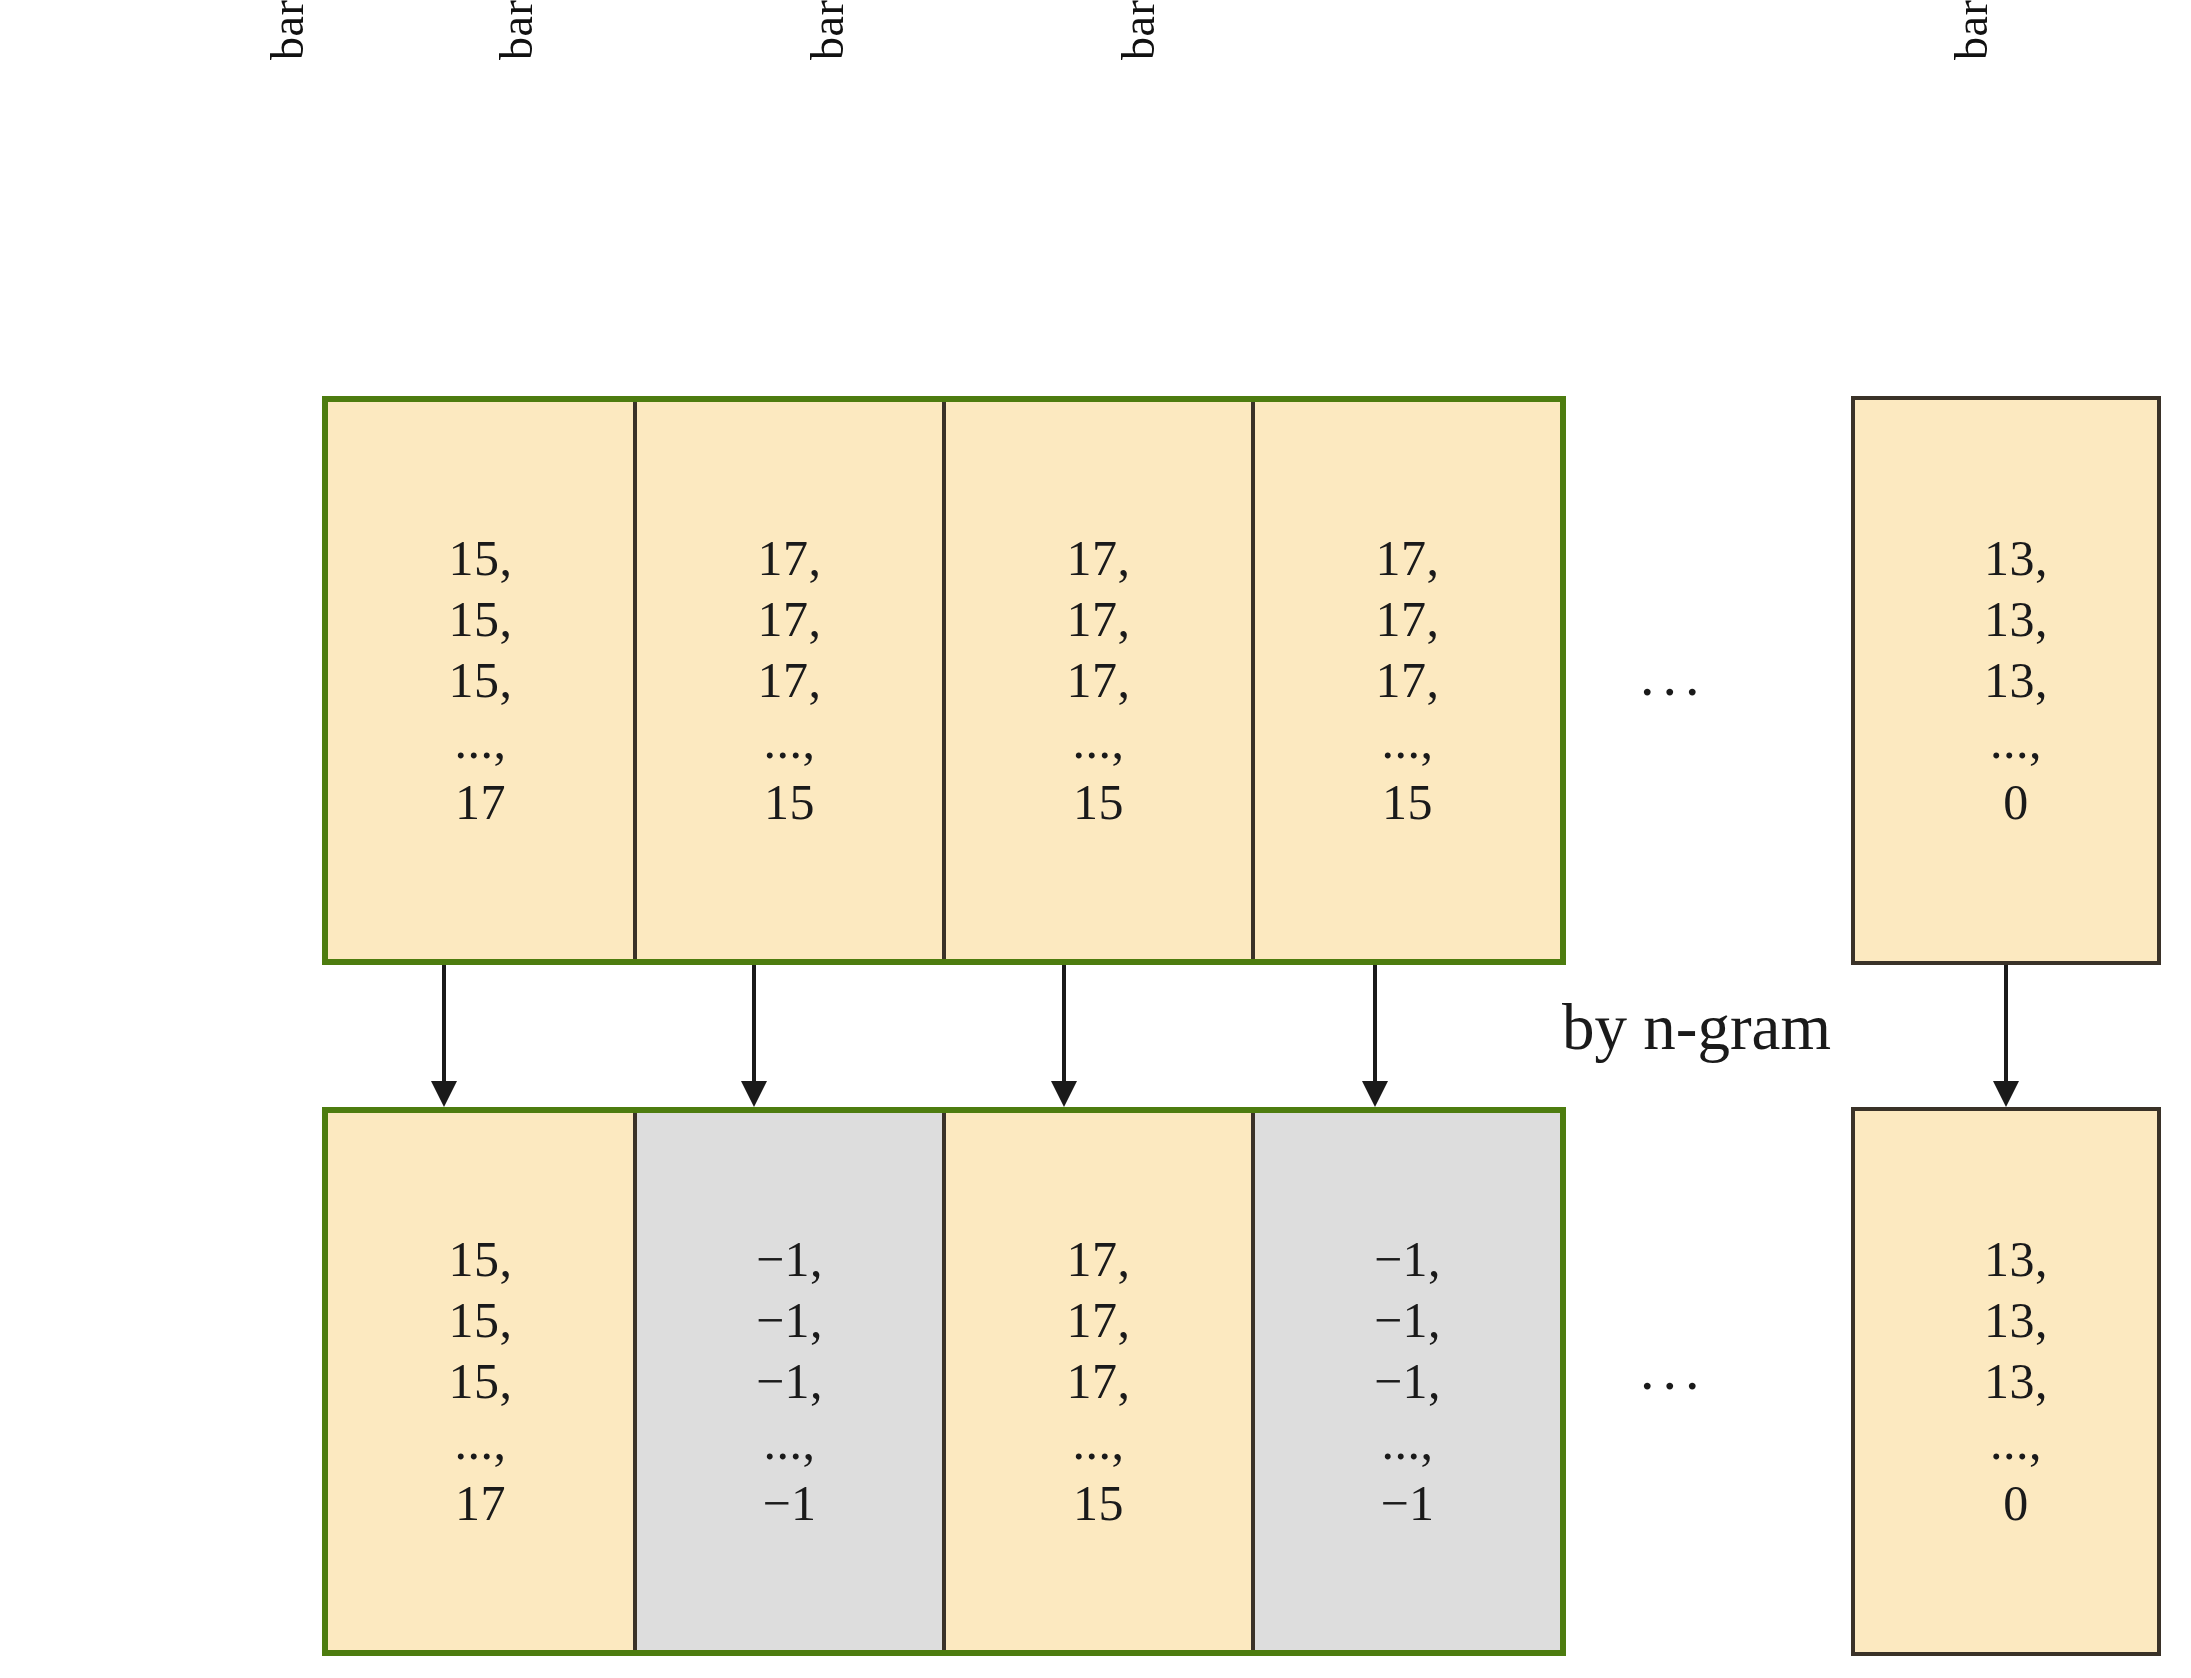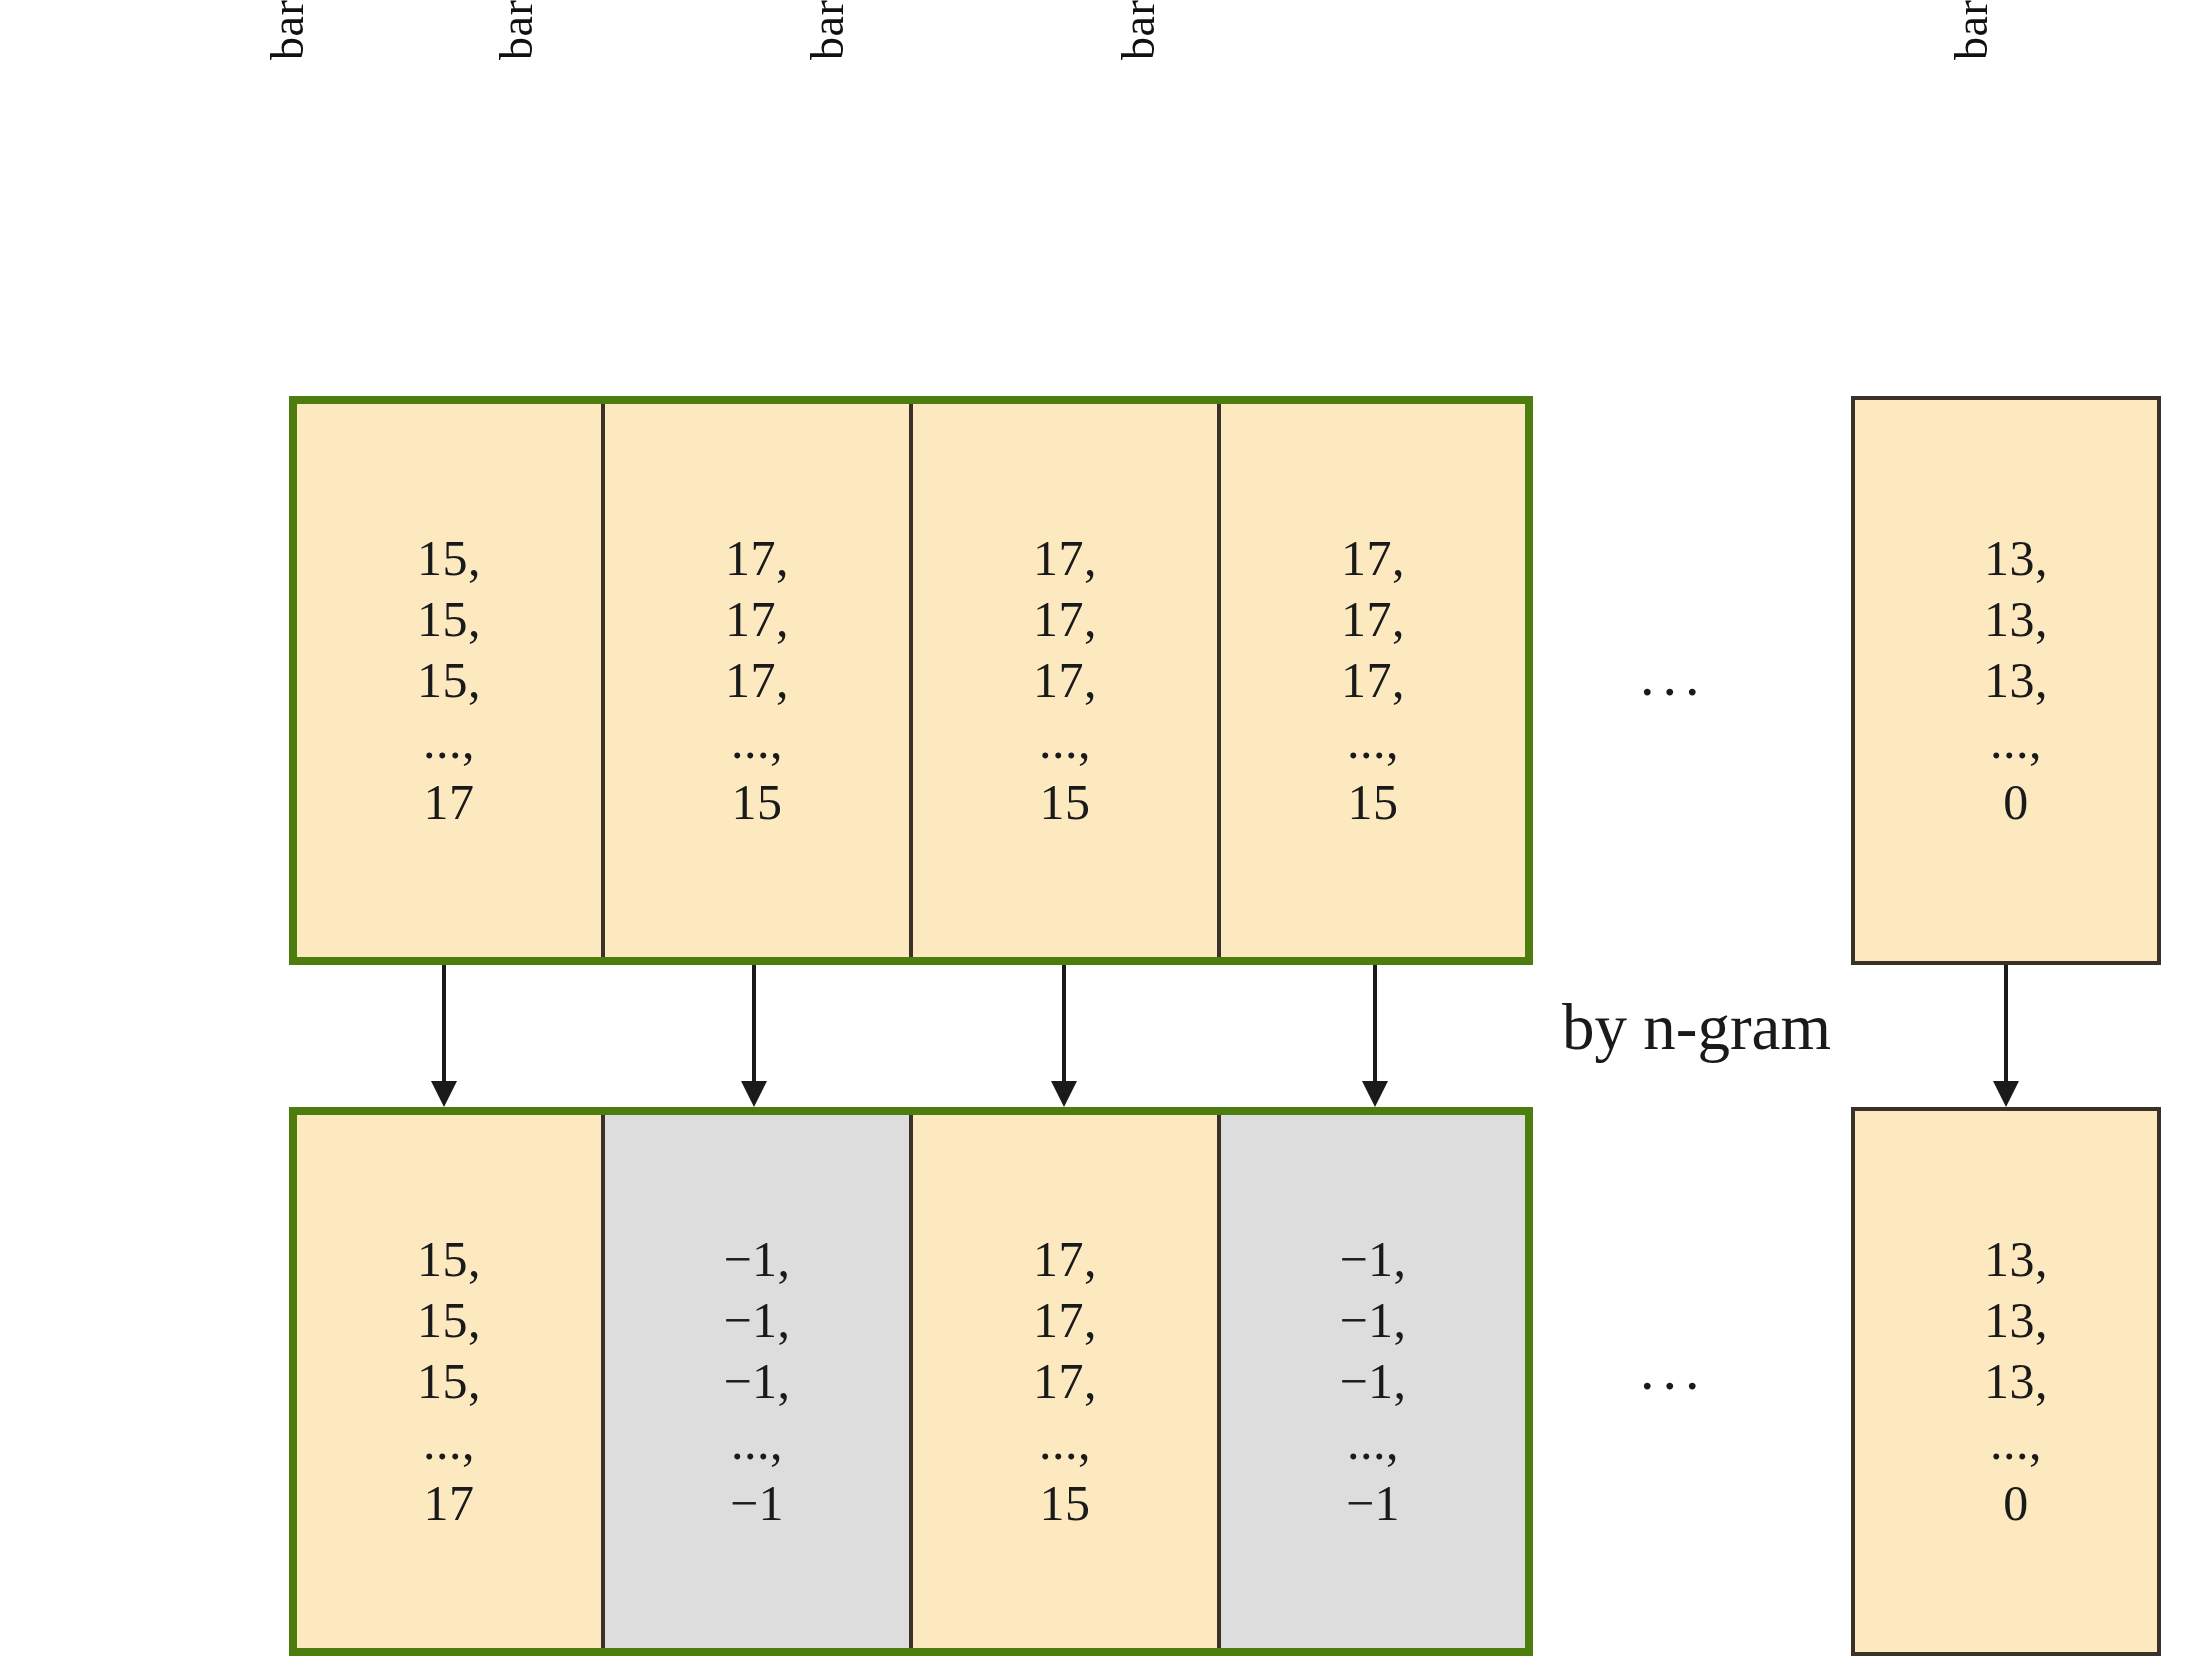--- a/index.html
+++ b/index.html
@@ -36,22 +36,23 @@
     white-space: nowrap;
     text-align: center;
     line-height: 1.04;
     color: #111;
   }
 
   
   .cellgroup {
     position: absolute;
     display: flex;
-    border: 8px solid #4d7c0f;
+    border: 6px solid #4d7c0f;
     background: #e5e5e5;
+    margin-left: 33px;
   }
   .cell {
     flex: 1 1 0;
     border-right: 4px solid #3a3228;
     display: flex;
     align-items: center;
     justify-content: center;
     background: #fce9c0;
     position: relative;
   }

